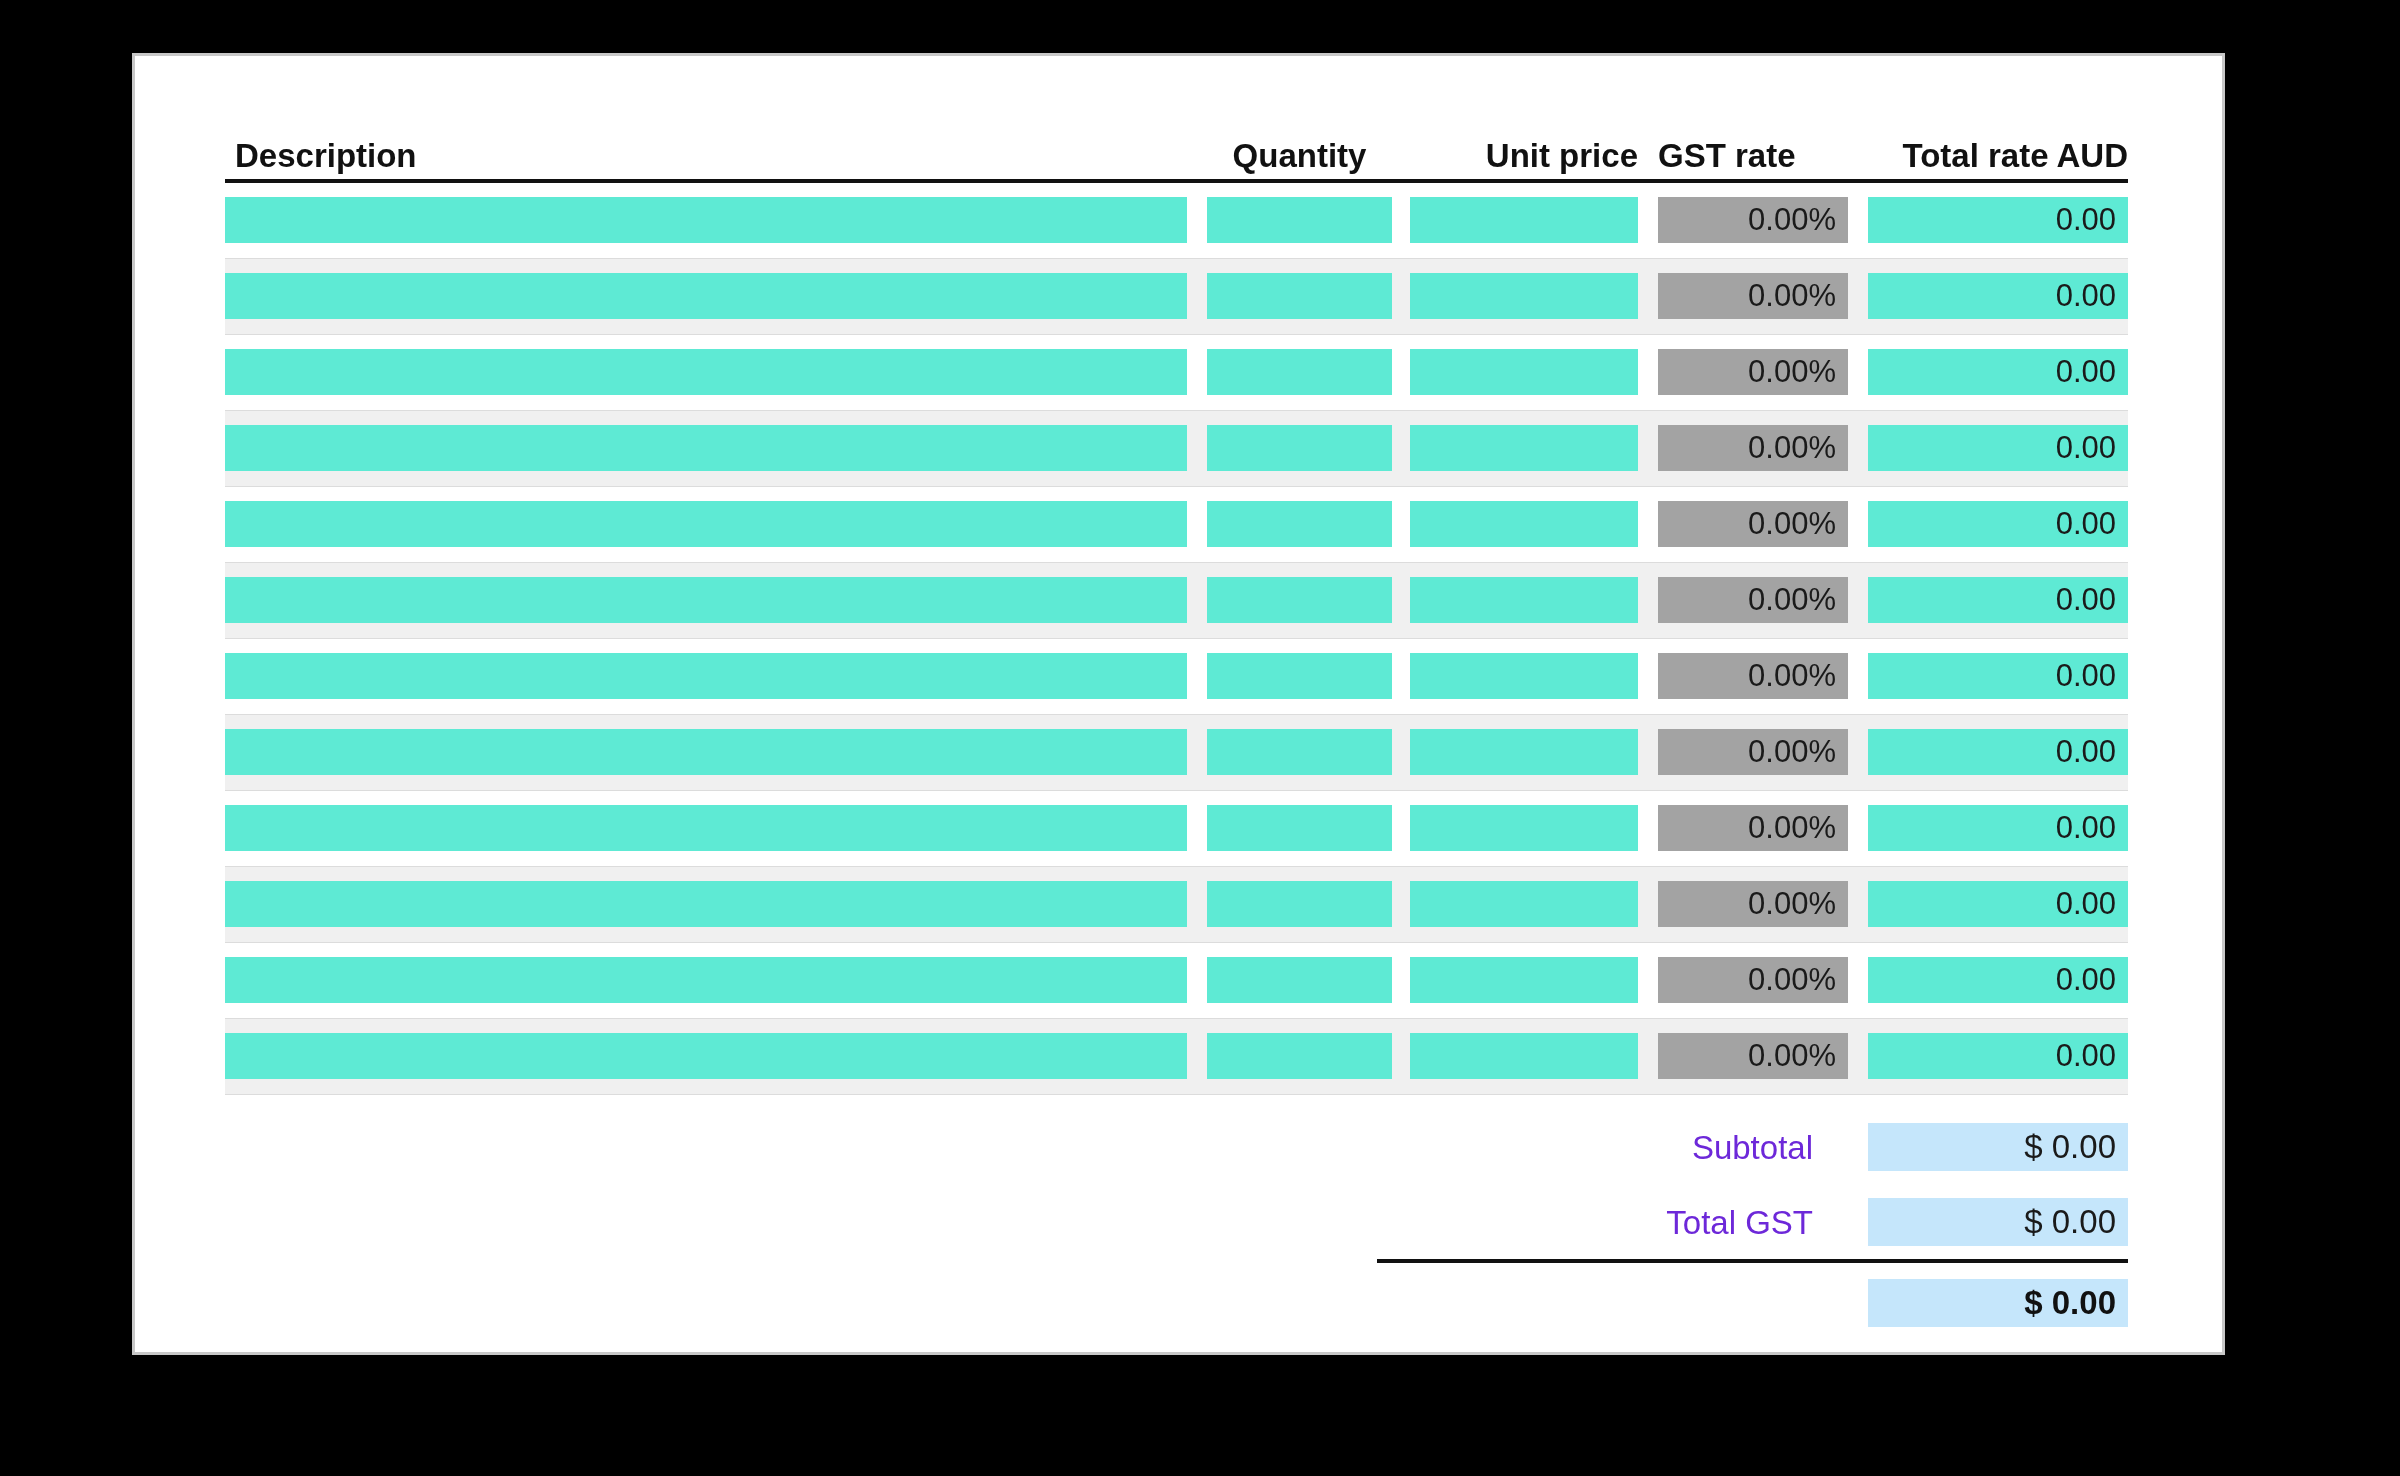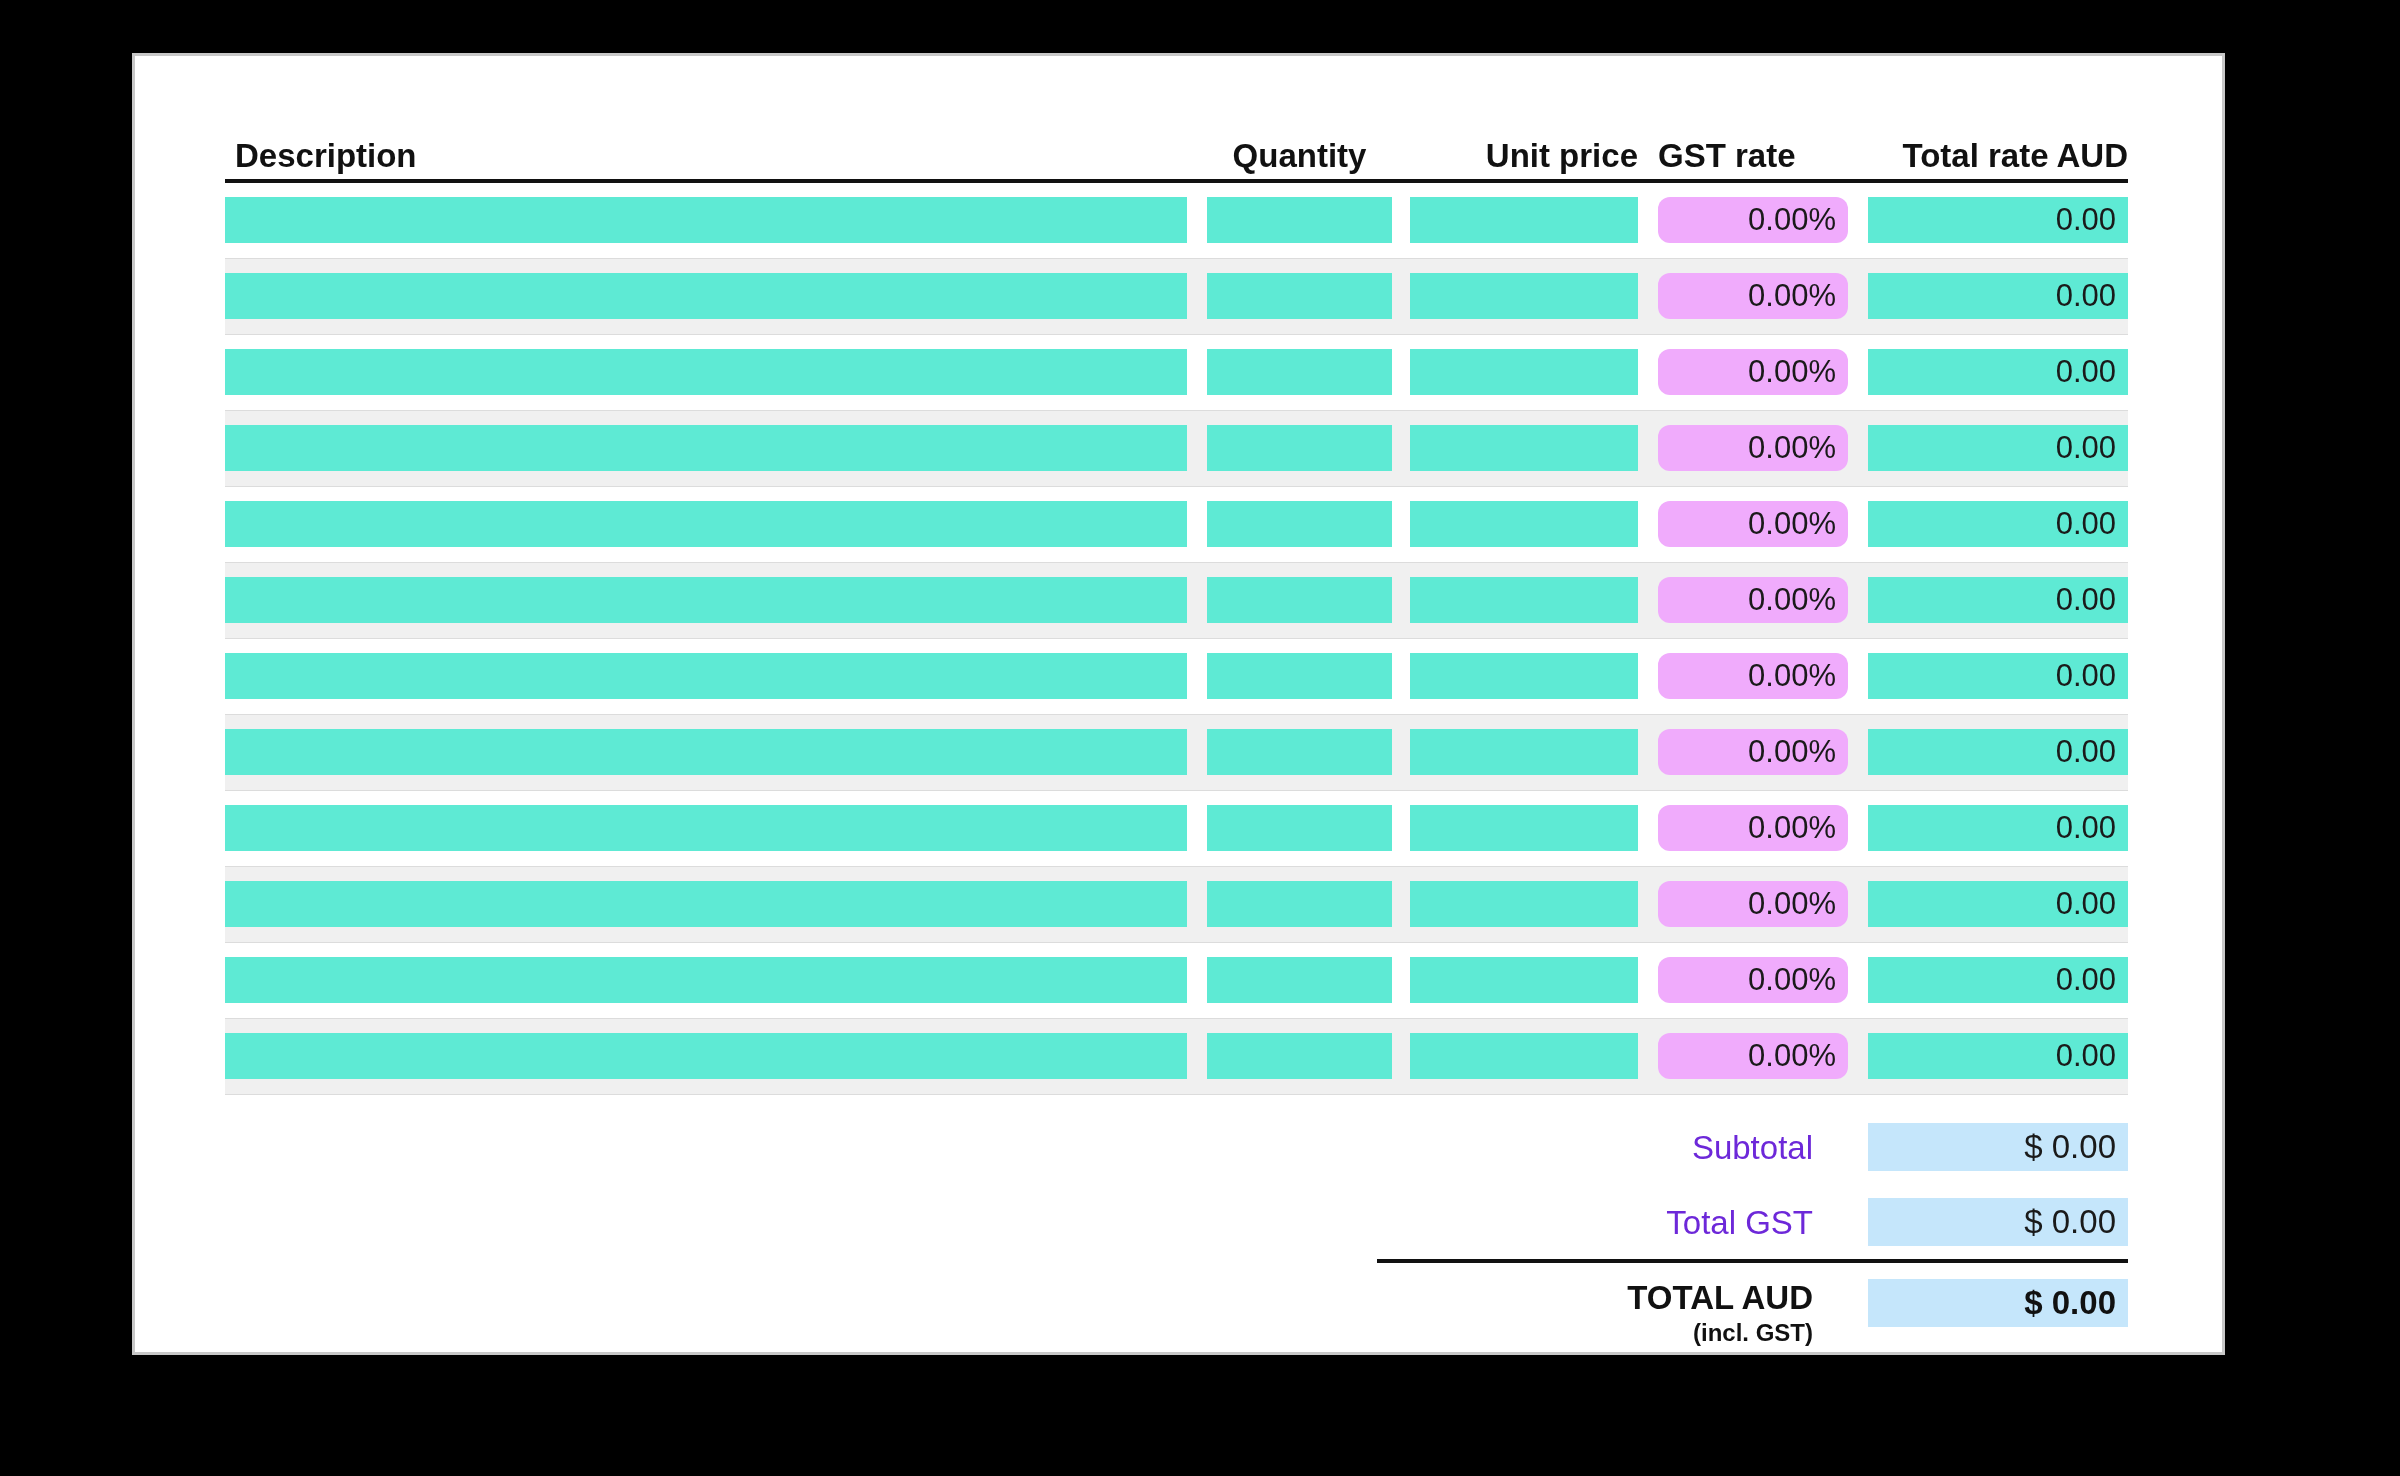--- a/index.html
+++ b/index.html
@@ -53,22 +53,21 @@
   .c-desc  { left: 0px;    width: 962px; }
   .c-qty   { left: 982px;  width: 185px; }
   .c-unit  { left: 1185px; width: 228px; }
   .c-gst   { left: 1433px; width: 190px; }
   .c-total { left: 1643px; width: 260px; }
 
   .fld {
     background: #5eead4;
   }
   .fld-strong {
-    background: #f0abfc;
-    border-radius: 12px;
+    background: #a3a3a3;
   }
   .num {
     justify-content: flex-end;
   }
 
   
   .header-row {
     position: relative;
     height: 78px;
     text-decoration: underline;
@@ -302,22 +301,18 @@
         <div class="total-value">$ 0.00</div>
       </div>
 
       <div class="total-row">
         <div class="total-label">Total GST</div>
         <div class="total-value">$ 0.00</div>
       </div>
 
       <div class="grand-row">
         <div class="grand-rule"></div>
-        <div class="grand-label">
-          <span>TOTAL AUD</span>
-          <span class="grand-sub">(incl. GST)</span>
-        </div>
         <div class="grand-value">$ 0.00</div>
       </div>
 
     </div>
   </div>
 </div>
 
 </body></html>

